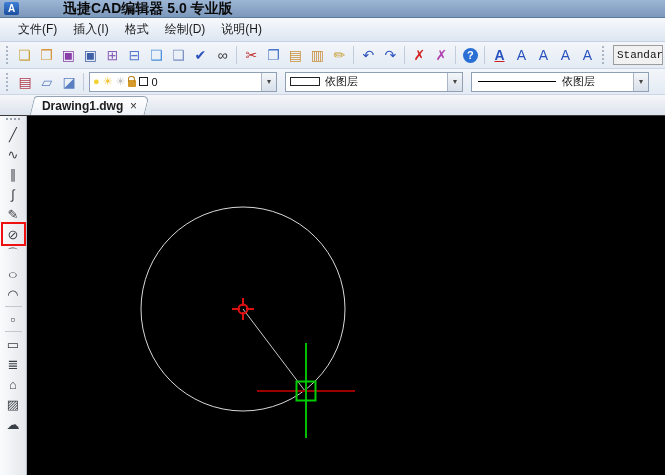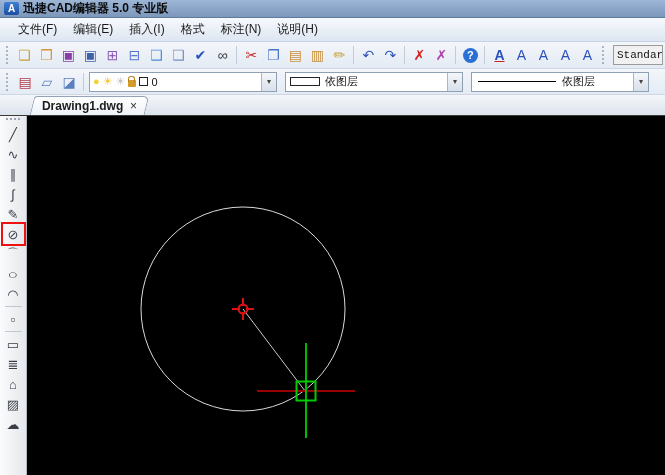--- a/index.html
+++ b/index.html
@@ -5,21 +5,21 @@
   * { margin:0; padding:0; box-sizing:border-box; }
   html,body { width:665px; height:475px; }
   body { font-family:"Liberation Sans", sans-serif; font-size:12px; background:#000; overflow:hidden; }
   .window { width:665px; height:475px; display:flex; flex-direction:column; background:#eef2f8; }
 
   
   .titlebar { height:18px; background:linear-gradient(#9db6d6,#7b97ba); border-bottom:1px solid #5d7da0;
               display:flex; align-items:center; padding:0 4px; gap:4px; flex:0 0 18px; }
   .app-logo { width:15px; height:13px; background:linear-gradient(#3e7fd6,#1c4f9e); border-radius:2px;
               color:#fff; font-weight:bold; font-size:10px; line-height:13px; text-align:center; }
-  .title-text { color:#0a0a0a; font-weight:600; font-size:12px; }
+  .title-text { color:#0a0a0a; font-weight:600; font-size:14px;margin-left:40px; }
 
   
   .menubar { height:24px; flex:0 0 24px; background:linear-gradient(#f7f9fc,#dde6f2);
              border-bottom:1px solid #c6d2e2; display:flex; align-items:flex-start; padding-left:10px; }
   .menu-item { padding:3px 8px; color:#1a1a1a; cursor:default; white-space:nowrap; }
 
   
   .toolbar { background:linear-gradient(#f3f6fa,#e4ebf4); border-bottom:1px solid #cdd6e2;
              display:flex; align-items:center; padding:0 2px 0 6px; }
   .toolbar.row1 { height:27px; flex:0 0 27px; }
@@ -79,24 +79,23 @@
 
 <div class="window">
 
   <div class="titlebar">
     <span class="app-logo">A</span>
     <span class="title-text">迅捷CAD编辑器 5.0 专业版</span>
   </div>
 
   <div class="menubar" id="menubar">
       <span class="menu-item">文件(F)</span>
-      <span class="menu-item">编辑(E)</span>
       <span class="menu-item">插入(I)</span>
       <span class="menu-item">格式</span>
-      <span class="menu-item">标注(N)</span>
+      <span class="menu-item">绘制(D)</span>
       <span class="menu-item">说明(H)</span>
     </div>
 
   <div class="toolbar row1">
     <span class="grip"></span>
     <span id="toolbar-main-groups" style="display:flex;align-items:center;">
         <span class="tgroup">
           <button class="tbtn">
             <span class="g" style="color: rgb(201, 162, 60);">❏</span>
           </button>

